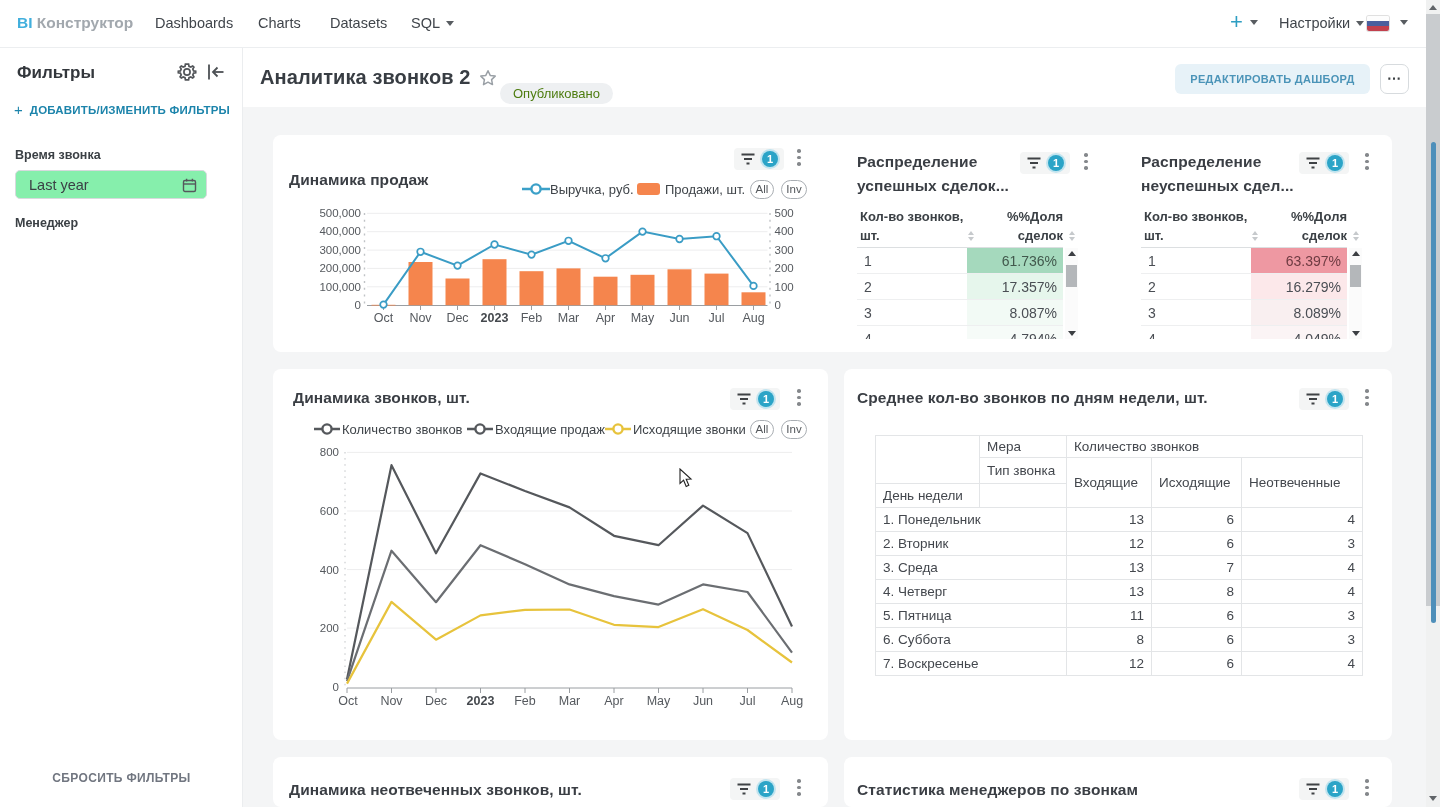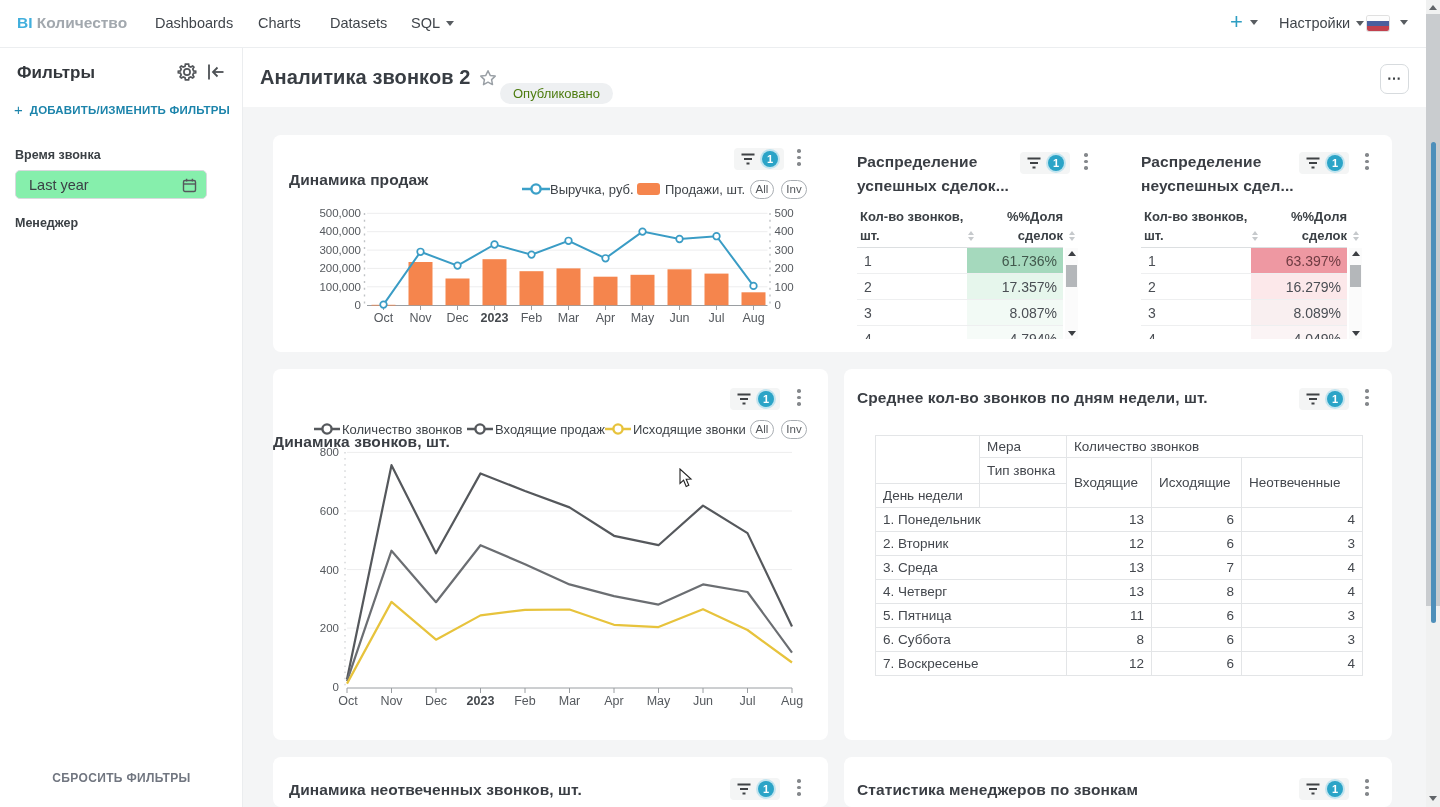--- a/index.html
+++ b/index.html
@@ -26,21 +26,21 @@
   .sorti:before { top:1px; border-bottom:4px solid #c6c9cc; }
   .sorti:after { bottom:1px; border-top:4px solid #c6c9cc; }
   .tscroll { position:absolute; width:13px; background:#fbfbfb; }
   .tarr { position:absolute; left:2.5px; width:0; height:0; border-left:4px solid transparent; border-right:4px solid transparent; }
   .thumbv { position:absolute; left:1px; width:11px; background:#b4b7ba; }
   svg text { font-family:"Liberation Sans", sans-serif; }
 </style>
 </head>
 <body>
 <div id="nav" class="abs">
-  <div class="abs" style="left:17px;top:14px;font-size:15.5px;font-weight:bold;white-space:nowrap;"><span style="color:#41afdd;">BI</span> <span style="color:#a2a8ae;">Количество</span></div>
+  <div class="abs" style="left:17px;top:14px;font-size:15.5px;font-weight:bold;white-space:nowrap;"><span style="color:#41afdd;">BI</span> <span style="color:#a2a8ae;">Конструктор</span></div>
   <div class="navlink" style="left:155px;">Dashboards</div>
   <div class="navlink" style="left:258px;">Charts</div>
   <div class="navlink" style="left:330px;">Datasets</div>
   <div class="navlink" style="left:411px;">SQL <span style="display:inline-block;vertical-align:2px;margin-left:2px;width:0;height:0;border-left:4px solid transparent;border-right:4px solid transparent;border-top:5px solid #585c61;"></span></div>
   <div class="abs" style="left:1230px;top:9px;font-size:22px;color:#2e9ec2;font-weight:400;">+</div>
   <div class="abs" style="left:1250px;top:20px;width:0;height:0;border-left:4px solid transparent;border-right:4px solid transparent;border-top:5px solid #585c61;"></div>
   <div class="navlink" style="left:1279px;">Настройки <span style="display:inline-block;vertical-align:2px;margin-left:2px;width:0;height:0;border-left:4px solid transparent;border-right:4px solid transparent;border-top:5px solid #585c61;"></span></div>
   <div class="abs" style="left:1367px;top:16px;width:22px;height:15px;border-radius:2px;overflow:hidden;box-shadow:0 0 0 1px #e0e0e0;">
     <div style="height:5px;background:#fdfdfd;"></div>
       <div style="height:5px;background:#4a5f9e;"></div>
@@ -73,20 +73,21 @@
   <div class="abs" style="left:15px;top:168px;font-size:12.5px;font-weight:bold;color:#3b4045;">Менеджер</div>
   <div class="abs" style="left:0;top:723px;width:243px;text-align:center;font-size:12px;font-weight:bold;color:#717680;letter-spacing:0.35px;">СБРОСИТЬ ФИЛЬТРЫ</div>
 </div>
 
 <div id="hdr" class="abs">
   <div class="abs" style="left:17px;top:18px;font-size:20px;font-weight:bold;color:#383d43;letter-spacing:0.1px;">Аналитика звонков 2</div>
   <svg class="abs" style="left:236px;top:21px;" width="18" height="18" viewBox="0 0 18 18" fill="none" stroke="#9aa0a6" stroke-width="1.5">
       <path d="M9 1.8 L11.2 6.4 L16.2 7.1 L12.6 10.6 L13.5 15.6 L9 13.2 L4.5 15.6 L5.4 10.6 L1.8 7.1 L6.8 6.4 Z" stroke-linejoin="round"></path>
     </svg>
   <div class="abs" style="left:257px;top:19px;height:21px;padding:0 13px;background:#eef0f2;border-radius:11px;font-size:13px;color:#4d7c0f;line-height:21px;margin-top:16px;">Опубликовано</div>
+  <div class="abs" style="left:932px;top:16px;width:195px;height:30px;background:#e7f2f8;border-radius:6px;text-align:center;line-height:30px;font-size:11px;font-weight:bold;color:#4b94b8;letter-spacing:0.3px;">РЕДАКТИРОВАТЬ ДАШБОРД</div>
   <div class="abs" style="left:1137px;top:16px;width:29px;height:30px;background:#fff;border:1px solid #d7dbde;border-radius:7px;text-align:center;line-height:26px;font-size:14px;font-weight:bold;color:#3c4043;letter-spacing:1px;">⋯</div>
 </div>
 
 <div id="main" class="abs"></div>
 
 <div class="card abs" id="card1" style="left:273px;top:135px;width:1119px;height:217px;overflow:hidden;">
   <div class="ctitle" style="left:16px;top:15px;margin-top:21px;">Динамика продаж</div>
   <div class="chip" style="left:461px;top:13px;">
     <svg style="position:absolute;left:6px;top:4px;" width="16" height="15" viewBox="0 0 16 15" stroke="#3f4245" stroke-width="2" fill="none">
         <path d="M1.5 2.5 H14.5"></path>
@@ -256,21 +257,21 @@
     <div class="abs" style="left:110px;top:78px;width:96px;height:26px;background:#fbf4f5;font-size:14px;color:#4a4e54;line-height:26px;text-align:right;padding-right:6px;">4.049%</div>
   </div>
   <div class="tscroll" style="left:1076px;top:113px;height:91px;">
     <div class="tarr" style="top:3px;border-bottom:5px solid #3c3f43;"></div>
     <div class="thumbv" style="top:17px;height:22px;"></div>
     <div class="tarr" style="bottom:3px;border-top:5px solid #3c3f43;"></div>
   </div>
 </div>
 
 <div class="card abs" id="card2" style="left:273px;top:369px;width:555px;height:371px;overflow:hidden;">
-  <div class="ctitle" style="left:0;top:20px;margin-top:44px;">Динамика звонков, шт.</div>
+  <div class="ctitle" style="left:20px;top:20px;">Динамика звонков, шт.</div>
   <div class="chip" style="left:457px;top:19px;">
     <svg style="position:absolute;left:6px;top:4px;" width="16" height="15" viewBox="0 0 16 15" stroke="#3f4245" stroke-width="2" fill="none">
         <path d="M1.5 2.5 H14.5"></path>
         <path d="M4 7 H12"></path>
         <path d="M6.5 11.5 H9.5"></path>
       </svg>
     <div class="badge" style="left:28px;top:3px;">1</div>
   </div>
   <div class="kebab abs" style="left:524px;top:20px;">
       <span></span>

